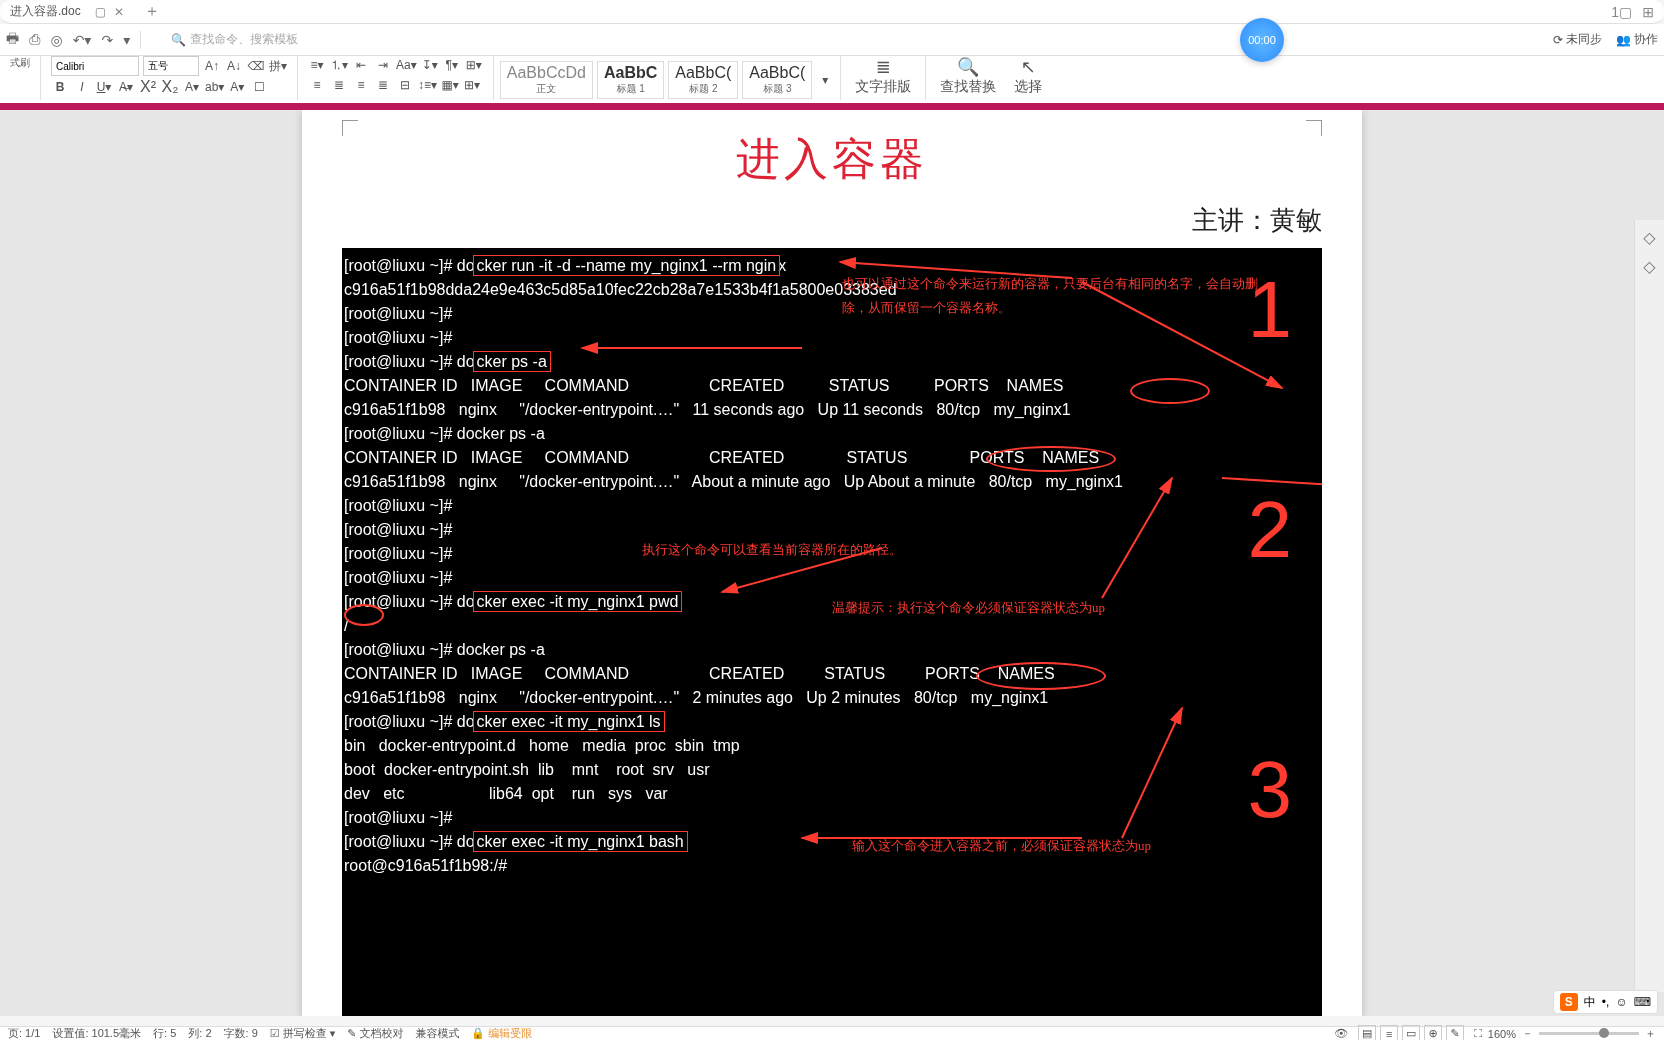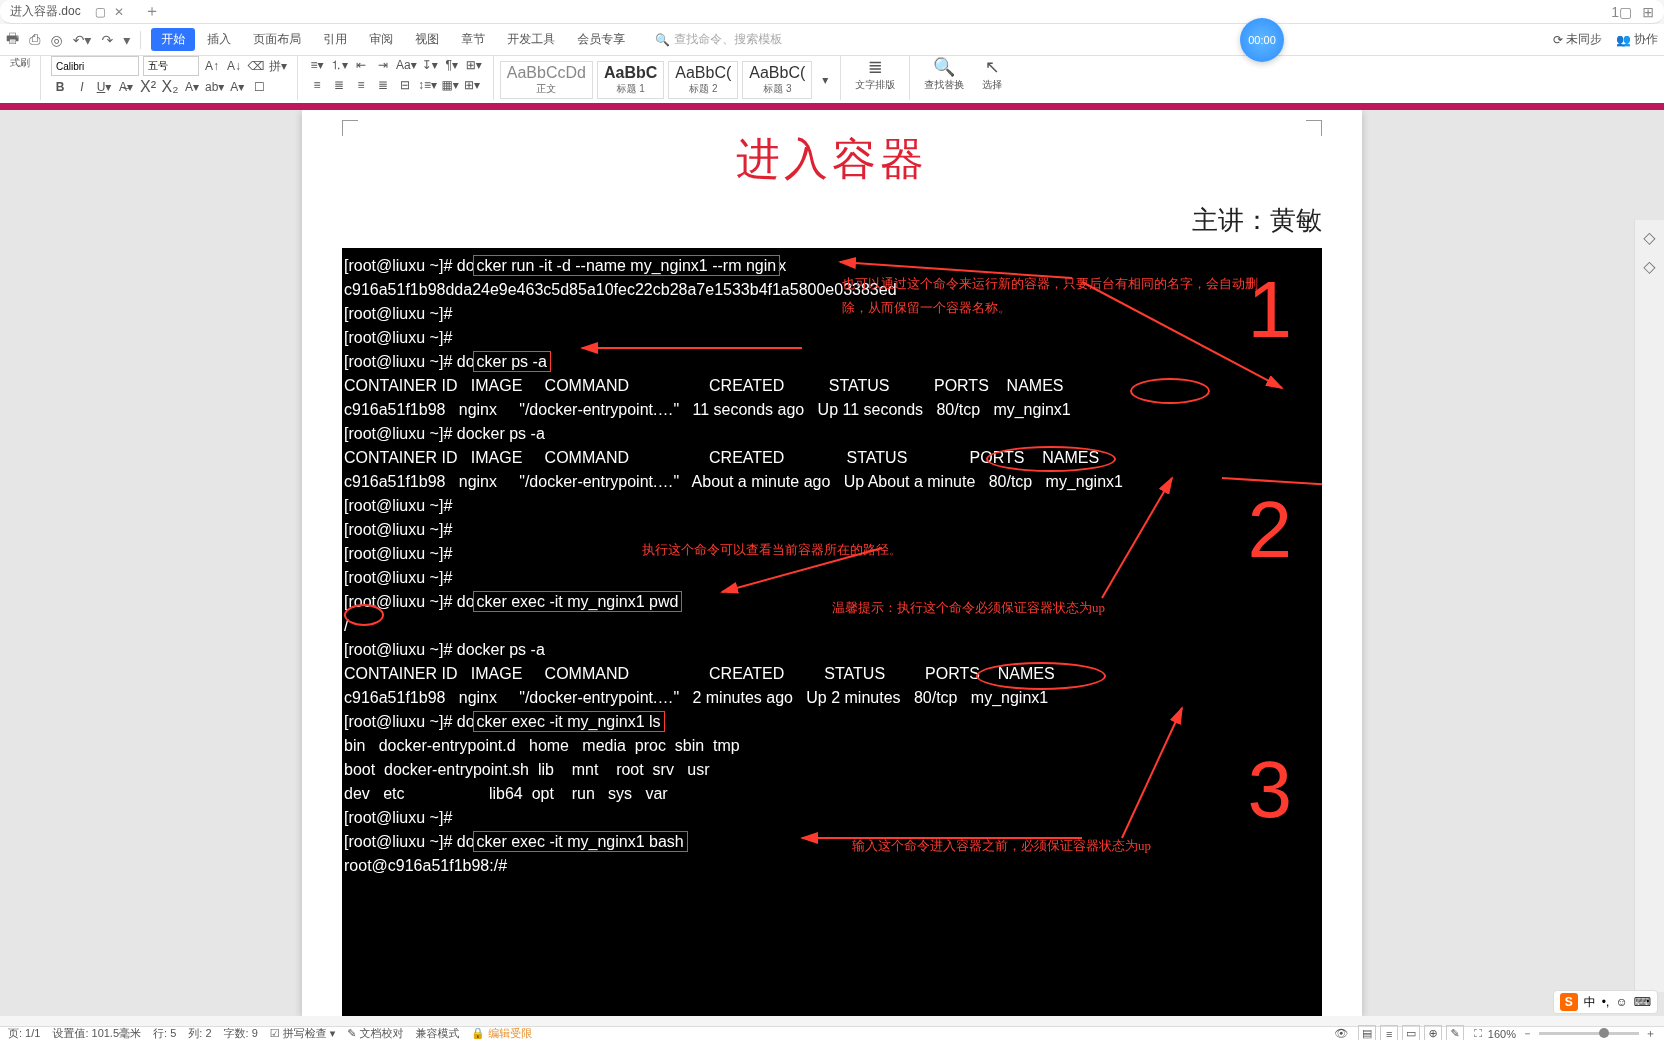--- a/index.html
+++ b/index.html
@@ -34,21 +34,21 @@
 .font-sel.name { width: 88px; }
 .font-sel.size { width: 56px; }
 .rbtn { min-width: 18px; height: 18px; display: flex; align-items: center; justify-content: center; color: #555; font-size: 12px; cursor: pointer; }
 .rbtn.sml { font-size: 16px; }
 .style-item { border: 1px solid #ddd; padding: 2px 6px; text-align: center; cursor: pointer; min-width: 50px; }
 .style-item .preview { font-size: 16px; color: #333; }
 .style-item .lbl { font-size: 10px; color: #666; }
 .style-1 .preview { color: #888; }
 .bigbtn { display: flex; flex-direction: column; align-items: center; padding: 0 8px; cursor: pointer; }
 .bigbtn .ico { font-size: 18px; color: #555; }
-.bigbtn .lbl { font-size: 10px; color: #555; }
+.bigbtn .lbl { font-size: 14px; color: #555; }
 .sidelabel { font-size: 10px; color: #555; writing-mode: horizontal-tb; }
 
 
 .doc-area { position: absolute; top: 110px; bottom: 24px; left: 0; right: 0; background: #e6e6e6; overflow: hidden; display: flex; justify-content: center; }
 .page { width: 1060px; background: #fff; margin-top: 0; box-shadow: 0 2px 8px rgba(0,0,0,.2); position: relative; padding-top: 10px; }
 .page-corner { position: absolute; width: 16px; height: 16px; border: 1px solid #999; }
 .pc-tl { top: 10px; left: 40px; border-right: none; border-bottom: none; }
 .pc-tr { top: 10px; right: 40px; border-left: none; border-bottom: none; }
 
 .doc-title { font-family: "SimSun", serif; color: #d23; font-size: 44px; text-align: center; margin-top: 10px; letter-spacing: 4px; }
@@ -100,31 +100,20 @@
 <div class="menurow">
   <div class="qa-icons">
     <span>🖶</span>
     <span>⎙</span>
     <span>◎</span>
     <span>↶▾</span>
     <span>↷</span>
     <span>▾</span>
   </div>
   <div class="divider-v"></div>
-  <div class="menu-tabs">
-    <div class="menu-tab active">开始</div>
-    <div class="menu-tab">插入</div>
-    <div class="menu-tab">页面布局</div>
-    <div class="menu-tab">引用</div>
-    <div class="menu-tab">审阅</div>
-    <div class="menu-tab">视图</div>
-    <div class="menu-tab">章节</div>
-    <div class="menu-tab">开发工具</div>
-    <div class="menu-tab">会员专享</div>
-  </div>
   <div class="search-box">
     <span>🔍</span>
     <span>查找命令、搜索模板</span>
   </div>
   <div class="timer-badge">
       <span>00:00</span>
     </div>
   <div class="menu-right">
     <span>⟳ <span>未同步</span></span>
     <span>👥 <span>协作</span></span>

